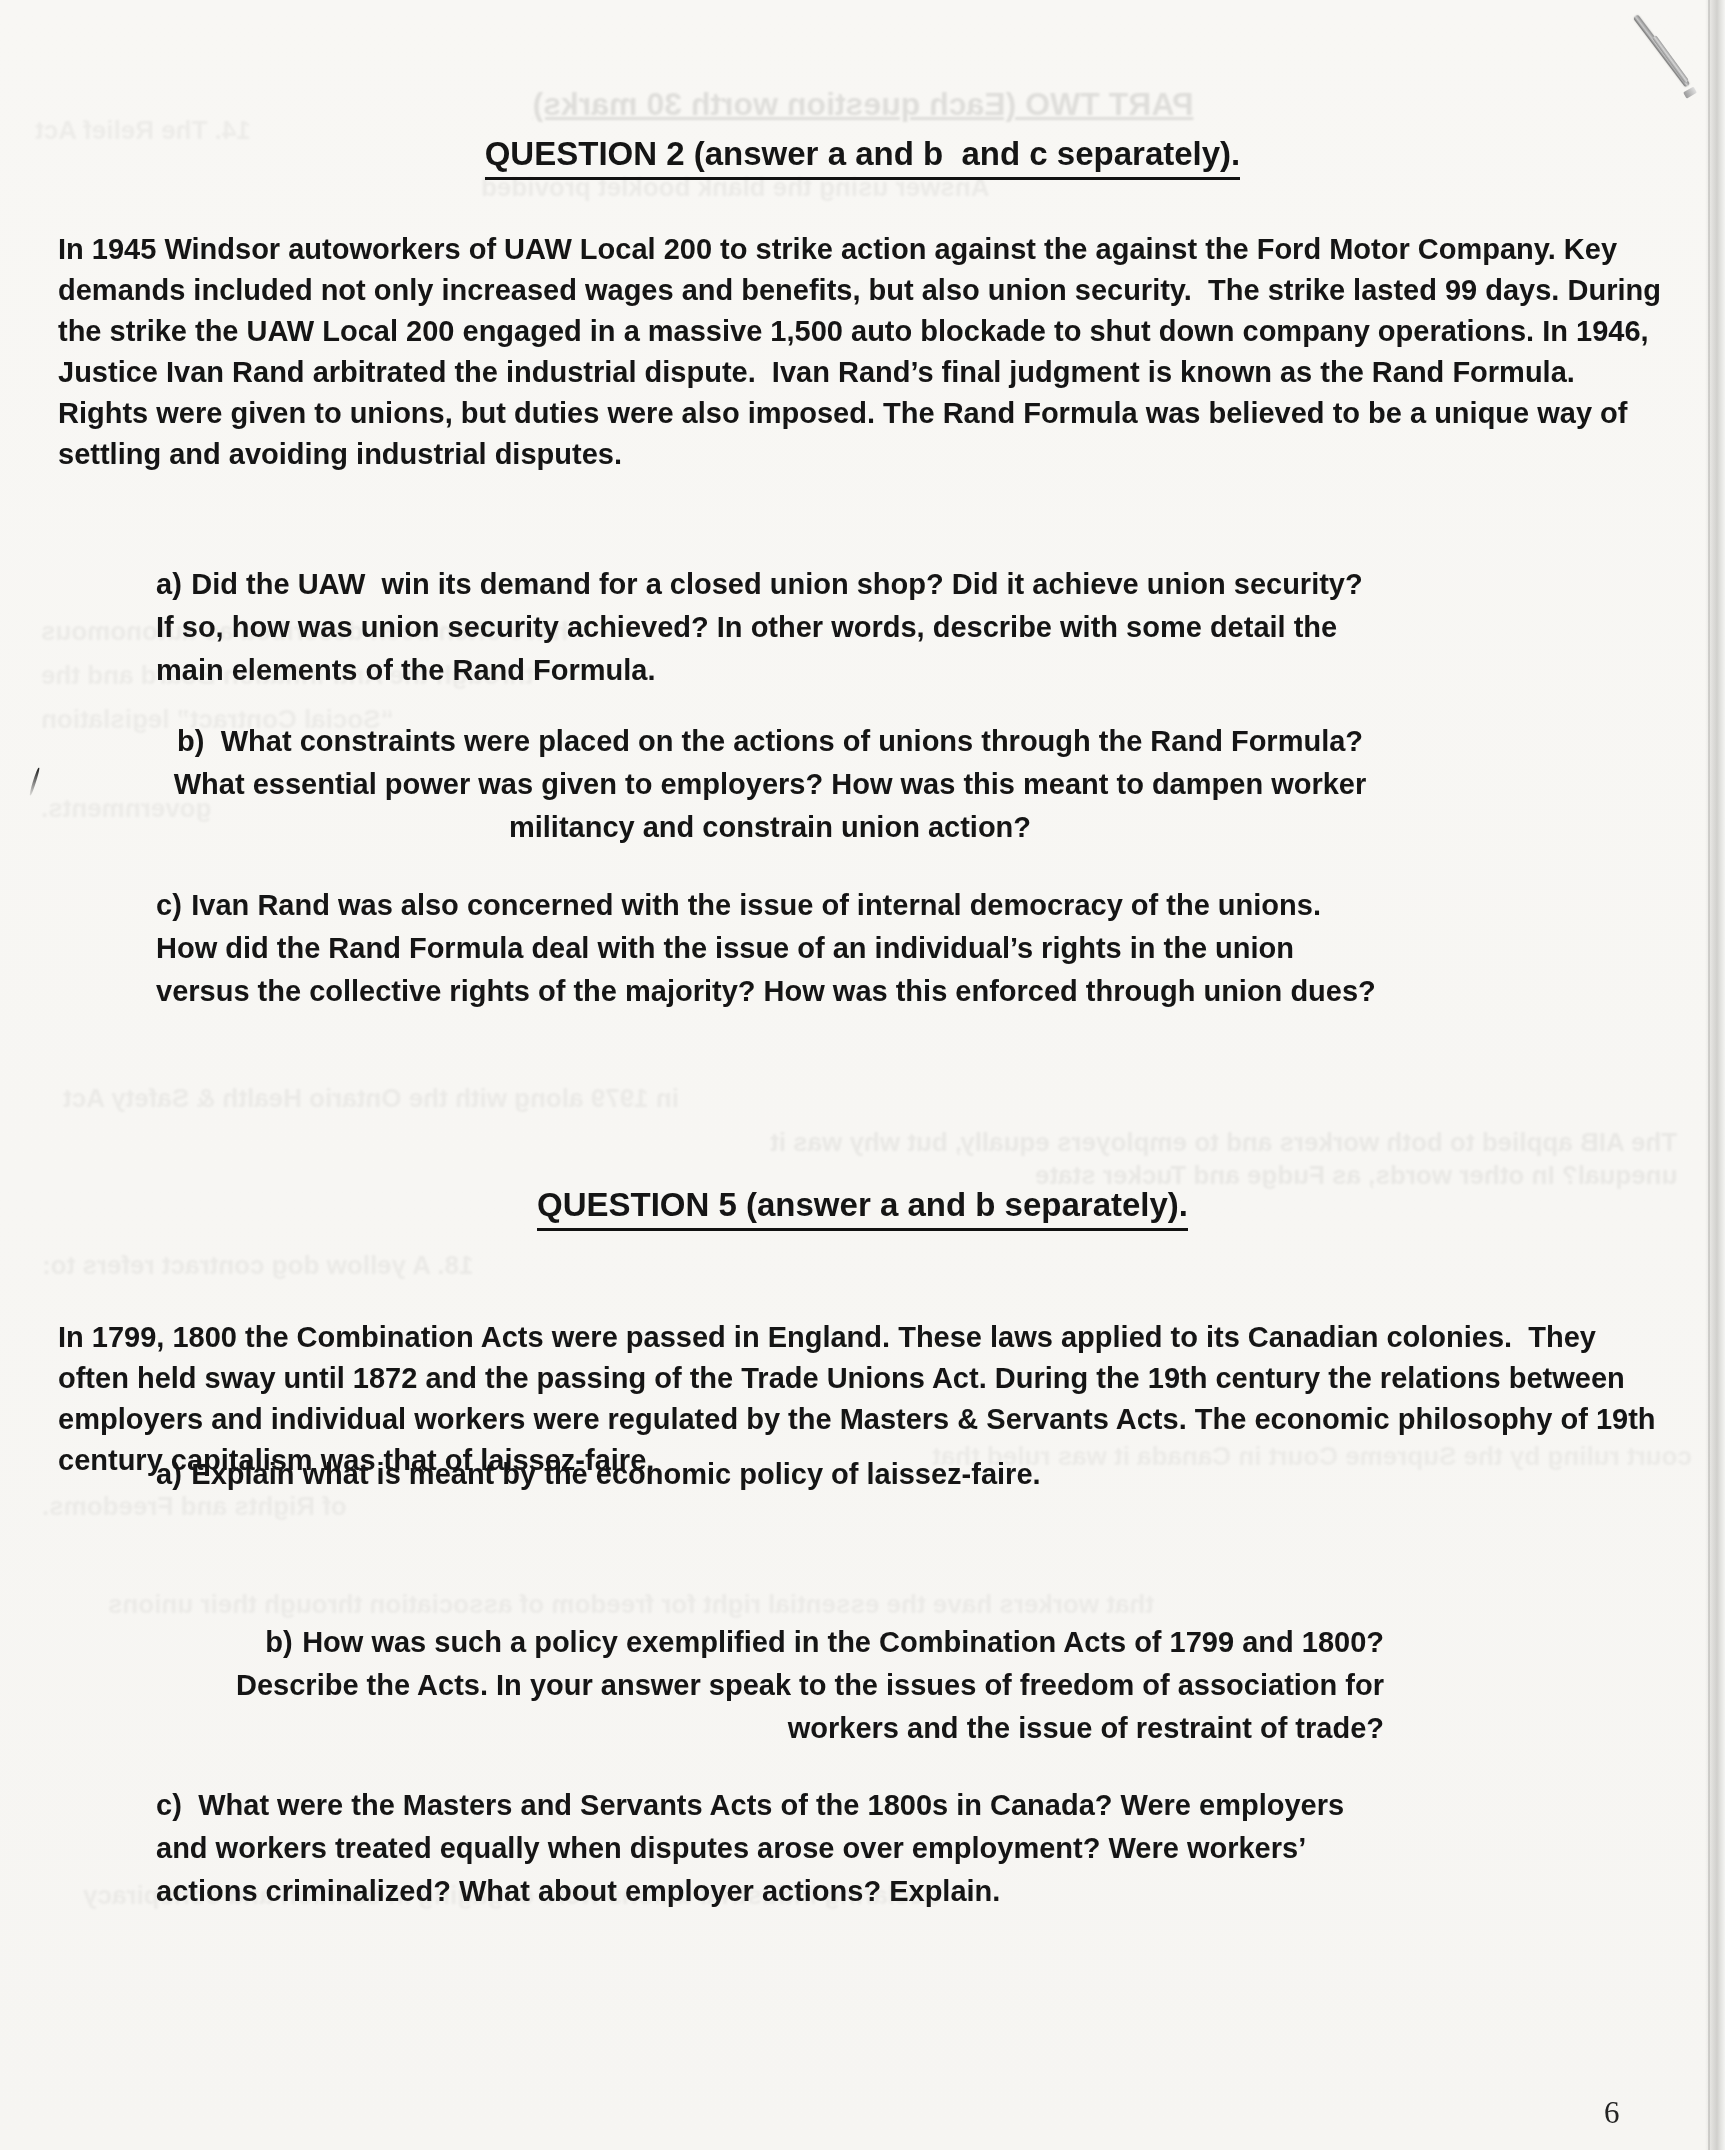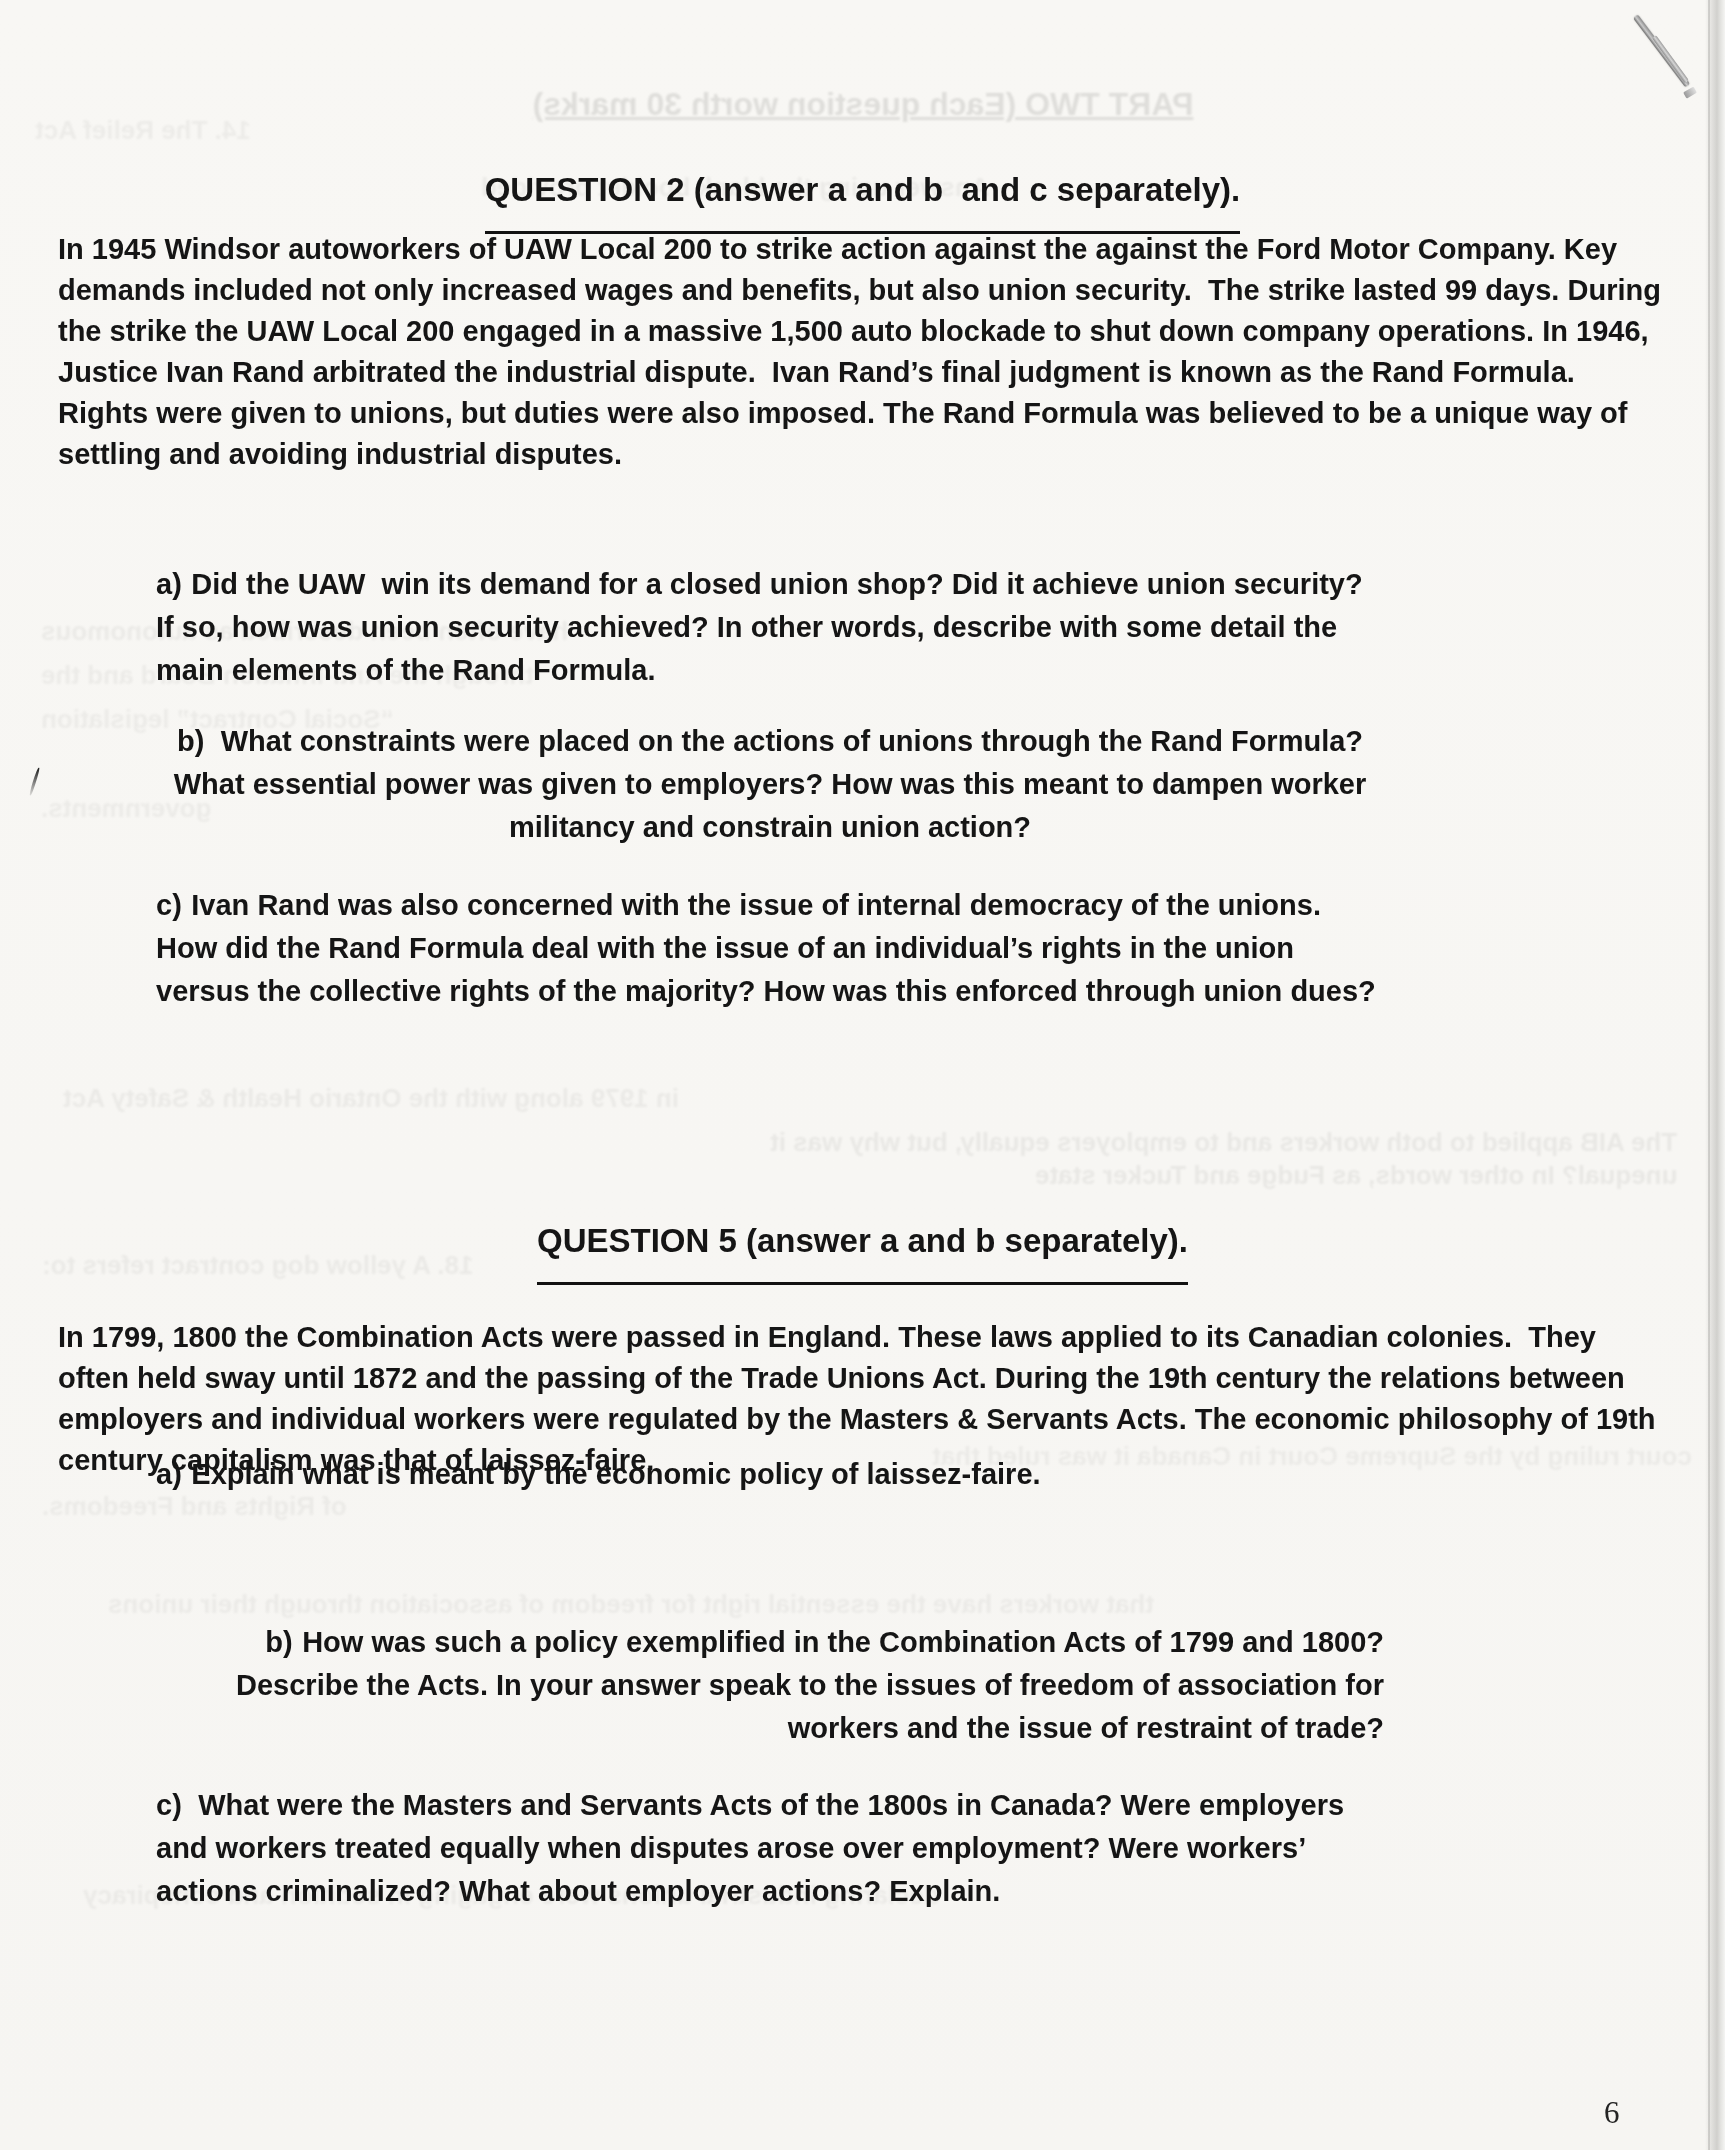--- a/index.html
+++ b/index.html
@@ -80,23 +80,22 @@
   
   .qtitle{
     position:absolute;left:0;width:100%;
     text-align:center;margin:0;
     font-size:33px;font-weight:bold;
     white-space:pre-wrap;
   }
   .qtitle span{
     display:inline-block;
     border-bottom:3.4px solid #121212;
-    padding-bottom:22px;
+    padding-bottom:4px;
     white-space:pre-wrap;
-    margin-top:36px;
   }
   .t-q2{top:135px;}
   .t-q3{top:1186px;}
   .intro{
     position:absolute;left:58px;width:1603px;margin:0;
     font-size:29px;font-weight:bold;line-height:41px;
     white-space:pre-wrap;
   }
   .i-q2{top:229px;}
   .i-q3{top:1284px;margin-top:33px;}

